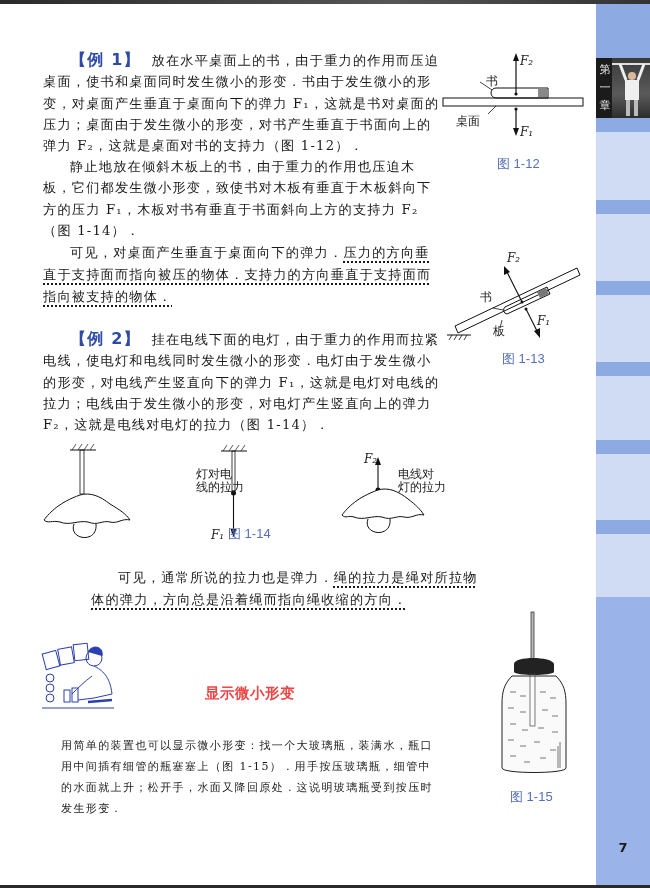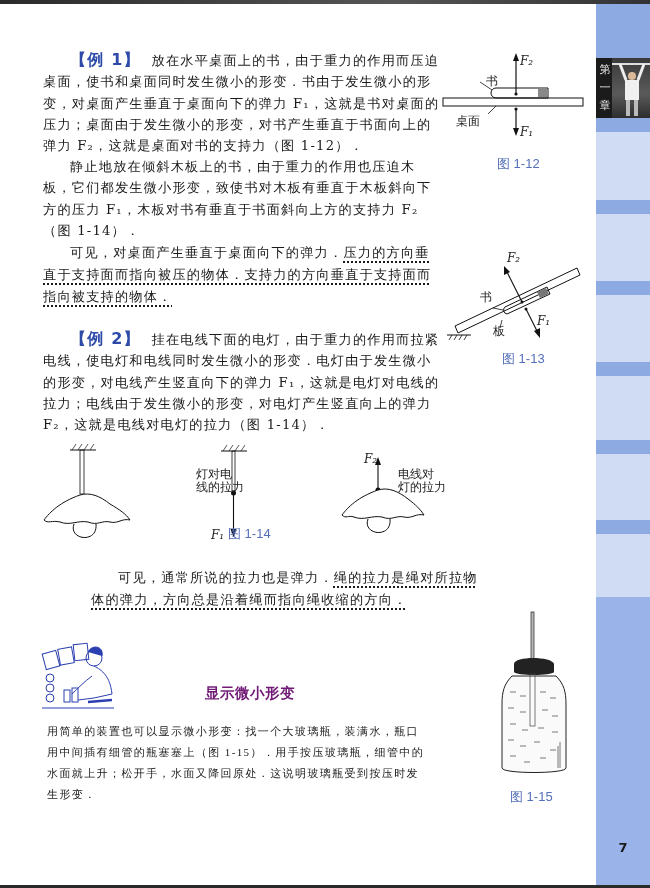--- a/index.html
+++ b/index.html
@@ -28,22 +28,22 @@
     font-family: "DejaVu Sans", sans-serif; font-weight: bold; font-size: 13px; color: #1b1b1b; }
 
   
   .para { position: absolute; left: 43px; width: 398px; font-size: 13.2px; line-height: 21.3px; letter-spacing: 1.2px; margin: 0; }
   .para .indent { display: inline-block; width: 27px; }
   .ex-label { color: #2d4aa8; font-weight: bold; font-family: "DejaVu Sans", sans-serif; font-size: 16px; }
   .em { text-decoration: underline dotted #1a1a1a; text-underline-offset: 4px; text-decoration-thickness: 2px; }
   .caption { position: absolute; font-family: Liberation Sans, sans-serif; font-size: 13px; color: #5570b8; }
   .fig-label { position: absolute; font-size: 12px; color: #222; }
   .section-title { position: absolute; left: 205px; top: 684px; font-family: "DejaVu Sans", sans-serif;
-    font-size: 14.5px; font-weight: bold; color: #701a75; letter-spacing: 0.5px; }
-  .small-para { position: absolute; left: 43px; width: 380px; font-size: 11px; line-height: 21px; letter-spacing: 1.4px; margin: 4px; font-family: Liberation Serif, serif; }
+    font-size: 14.5px; font-weight: bold; color: #ef4444; letter-spacing: 0.5px; }
+  .small-para { position: absolute; left: 43px; width: 380px; font-size: 11px; line-height: 21px; letter-spacing: 1.4px; margin: 18px; }
   svg { position: absolute; overflow: visible; }
 </style>
 </head>
 <body>
 
 <div class="topedge"></div>
 
 <div class="sidebar">
   <div class="top-block"></div>
   <div class="chapter">

